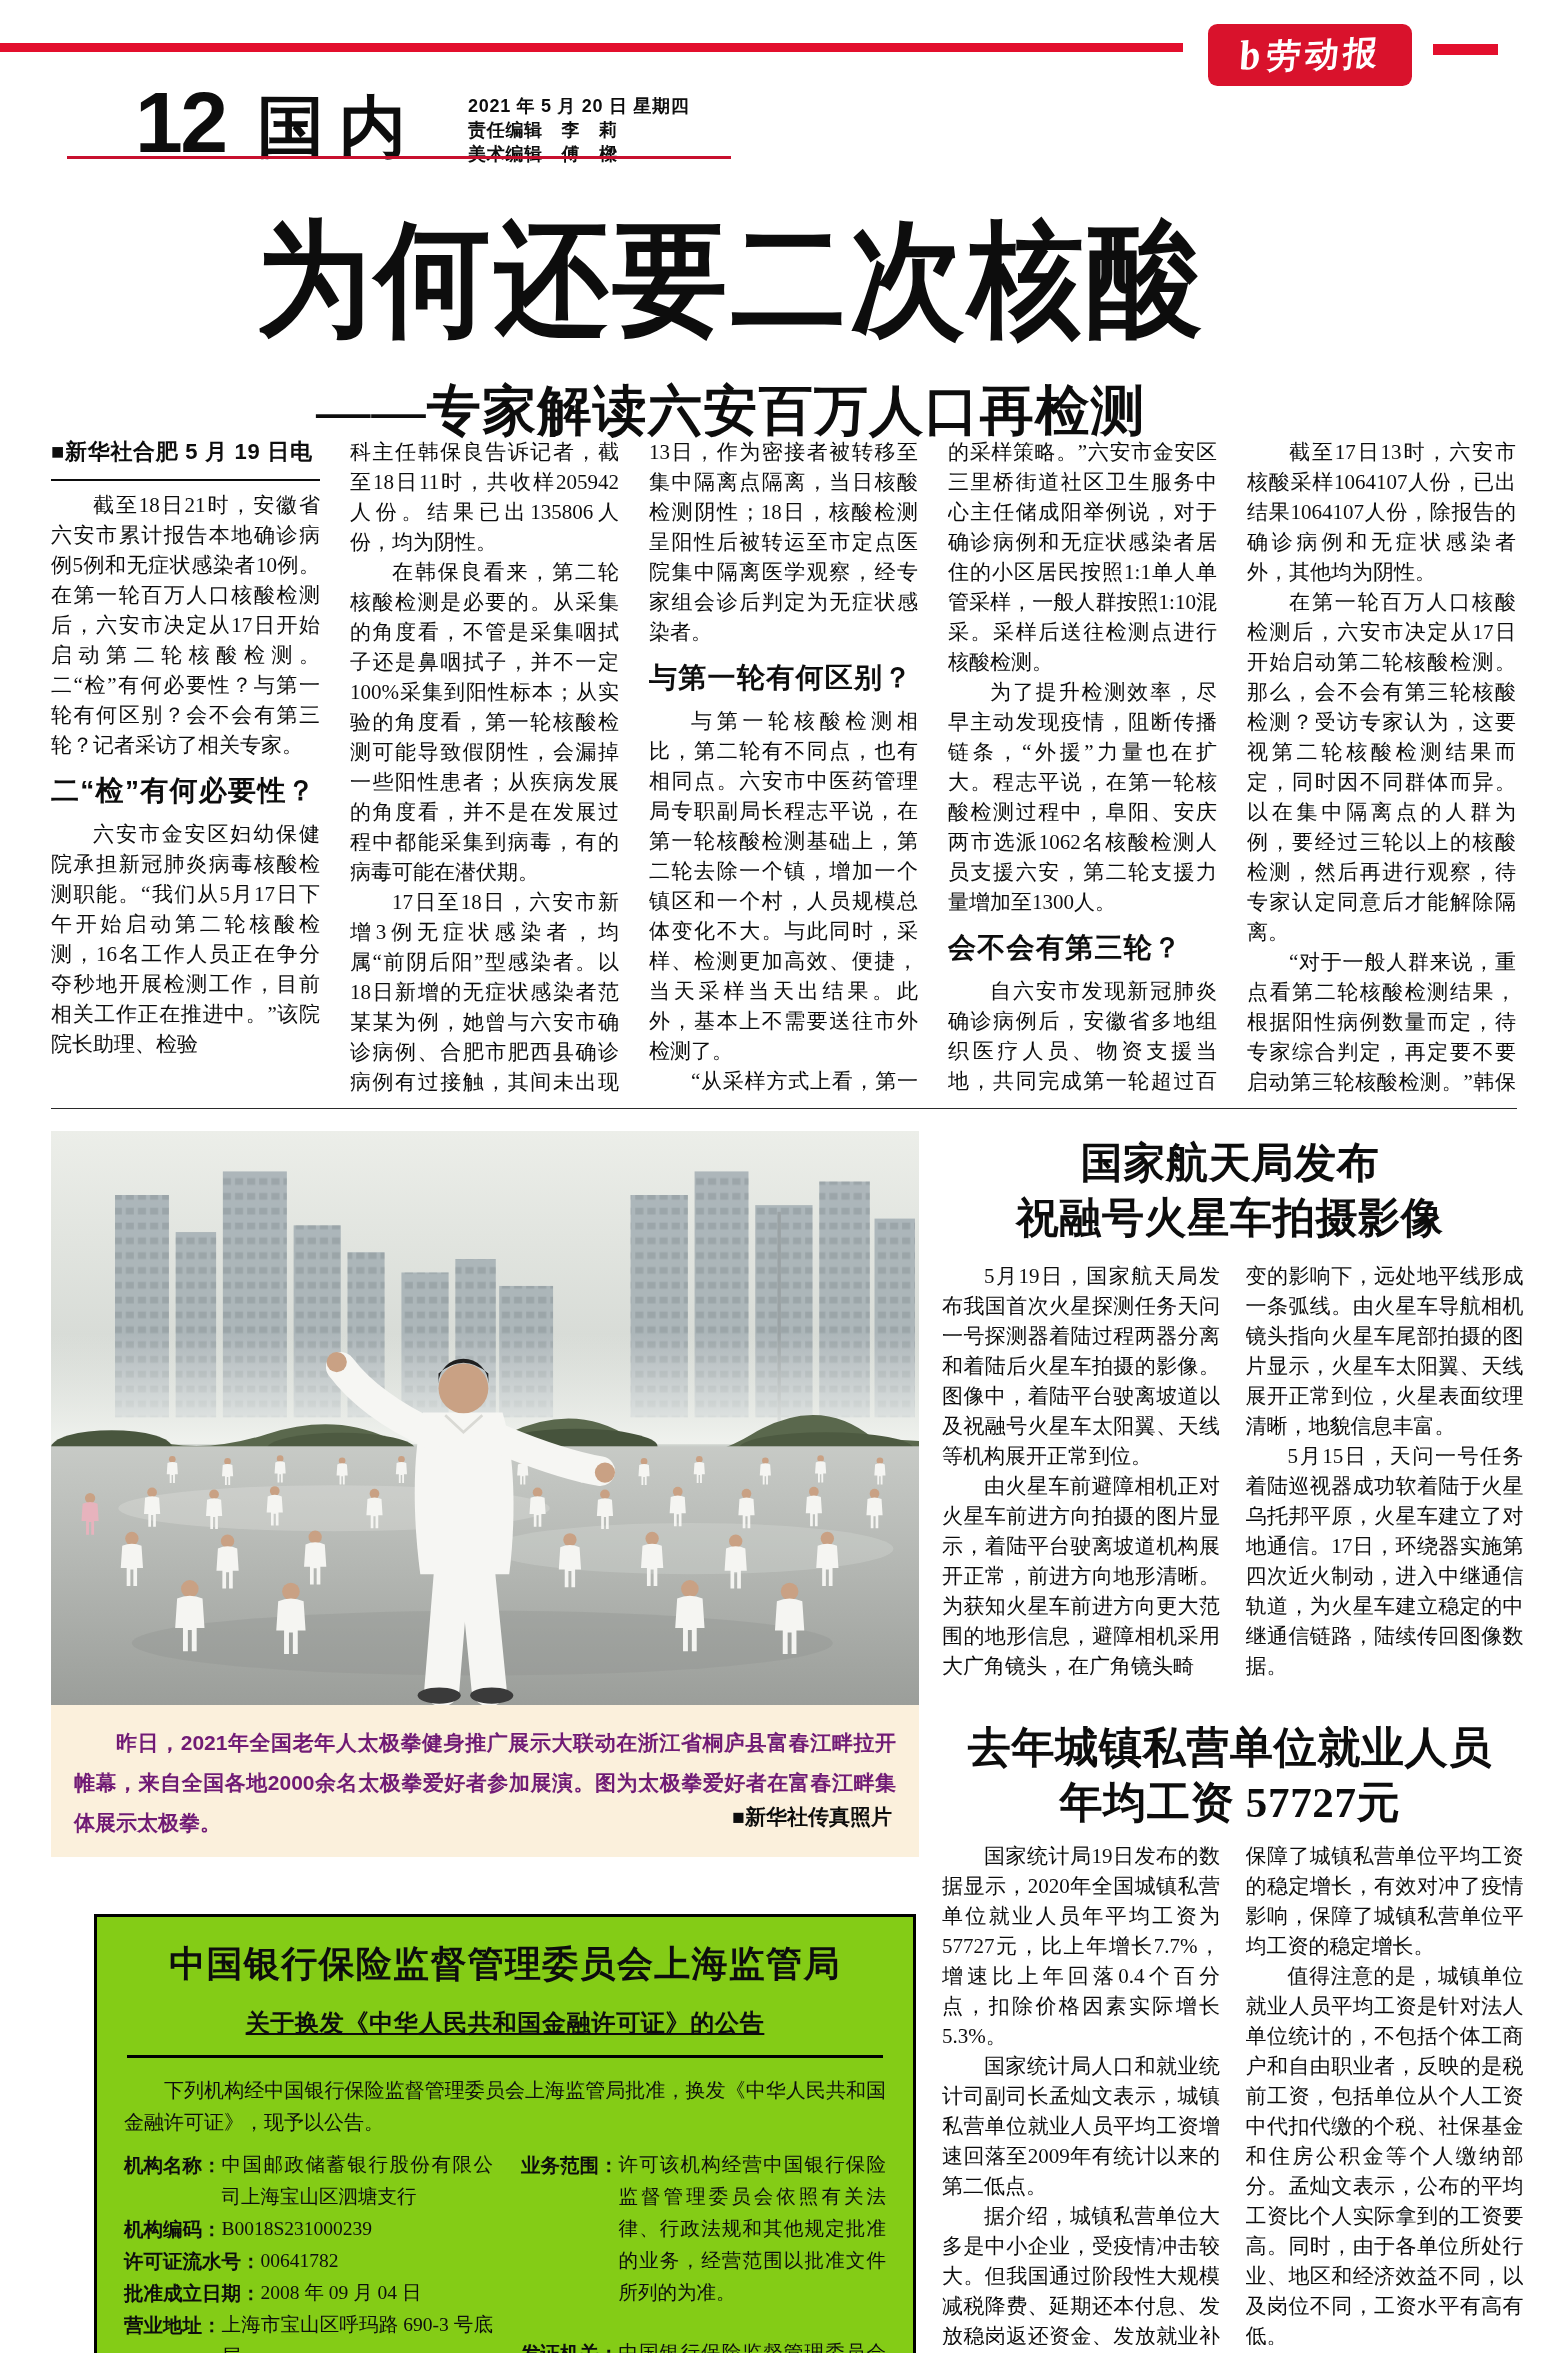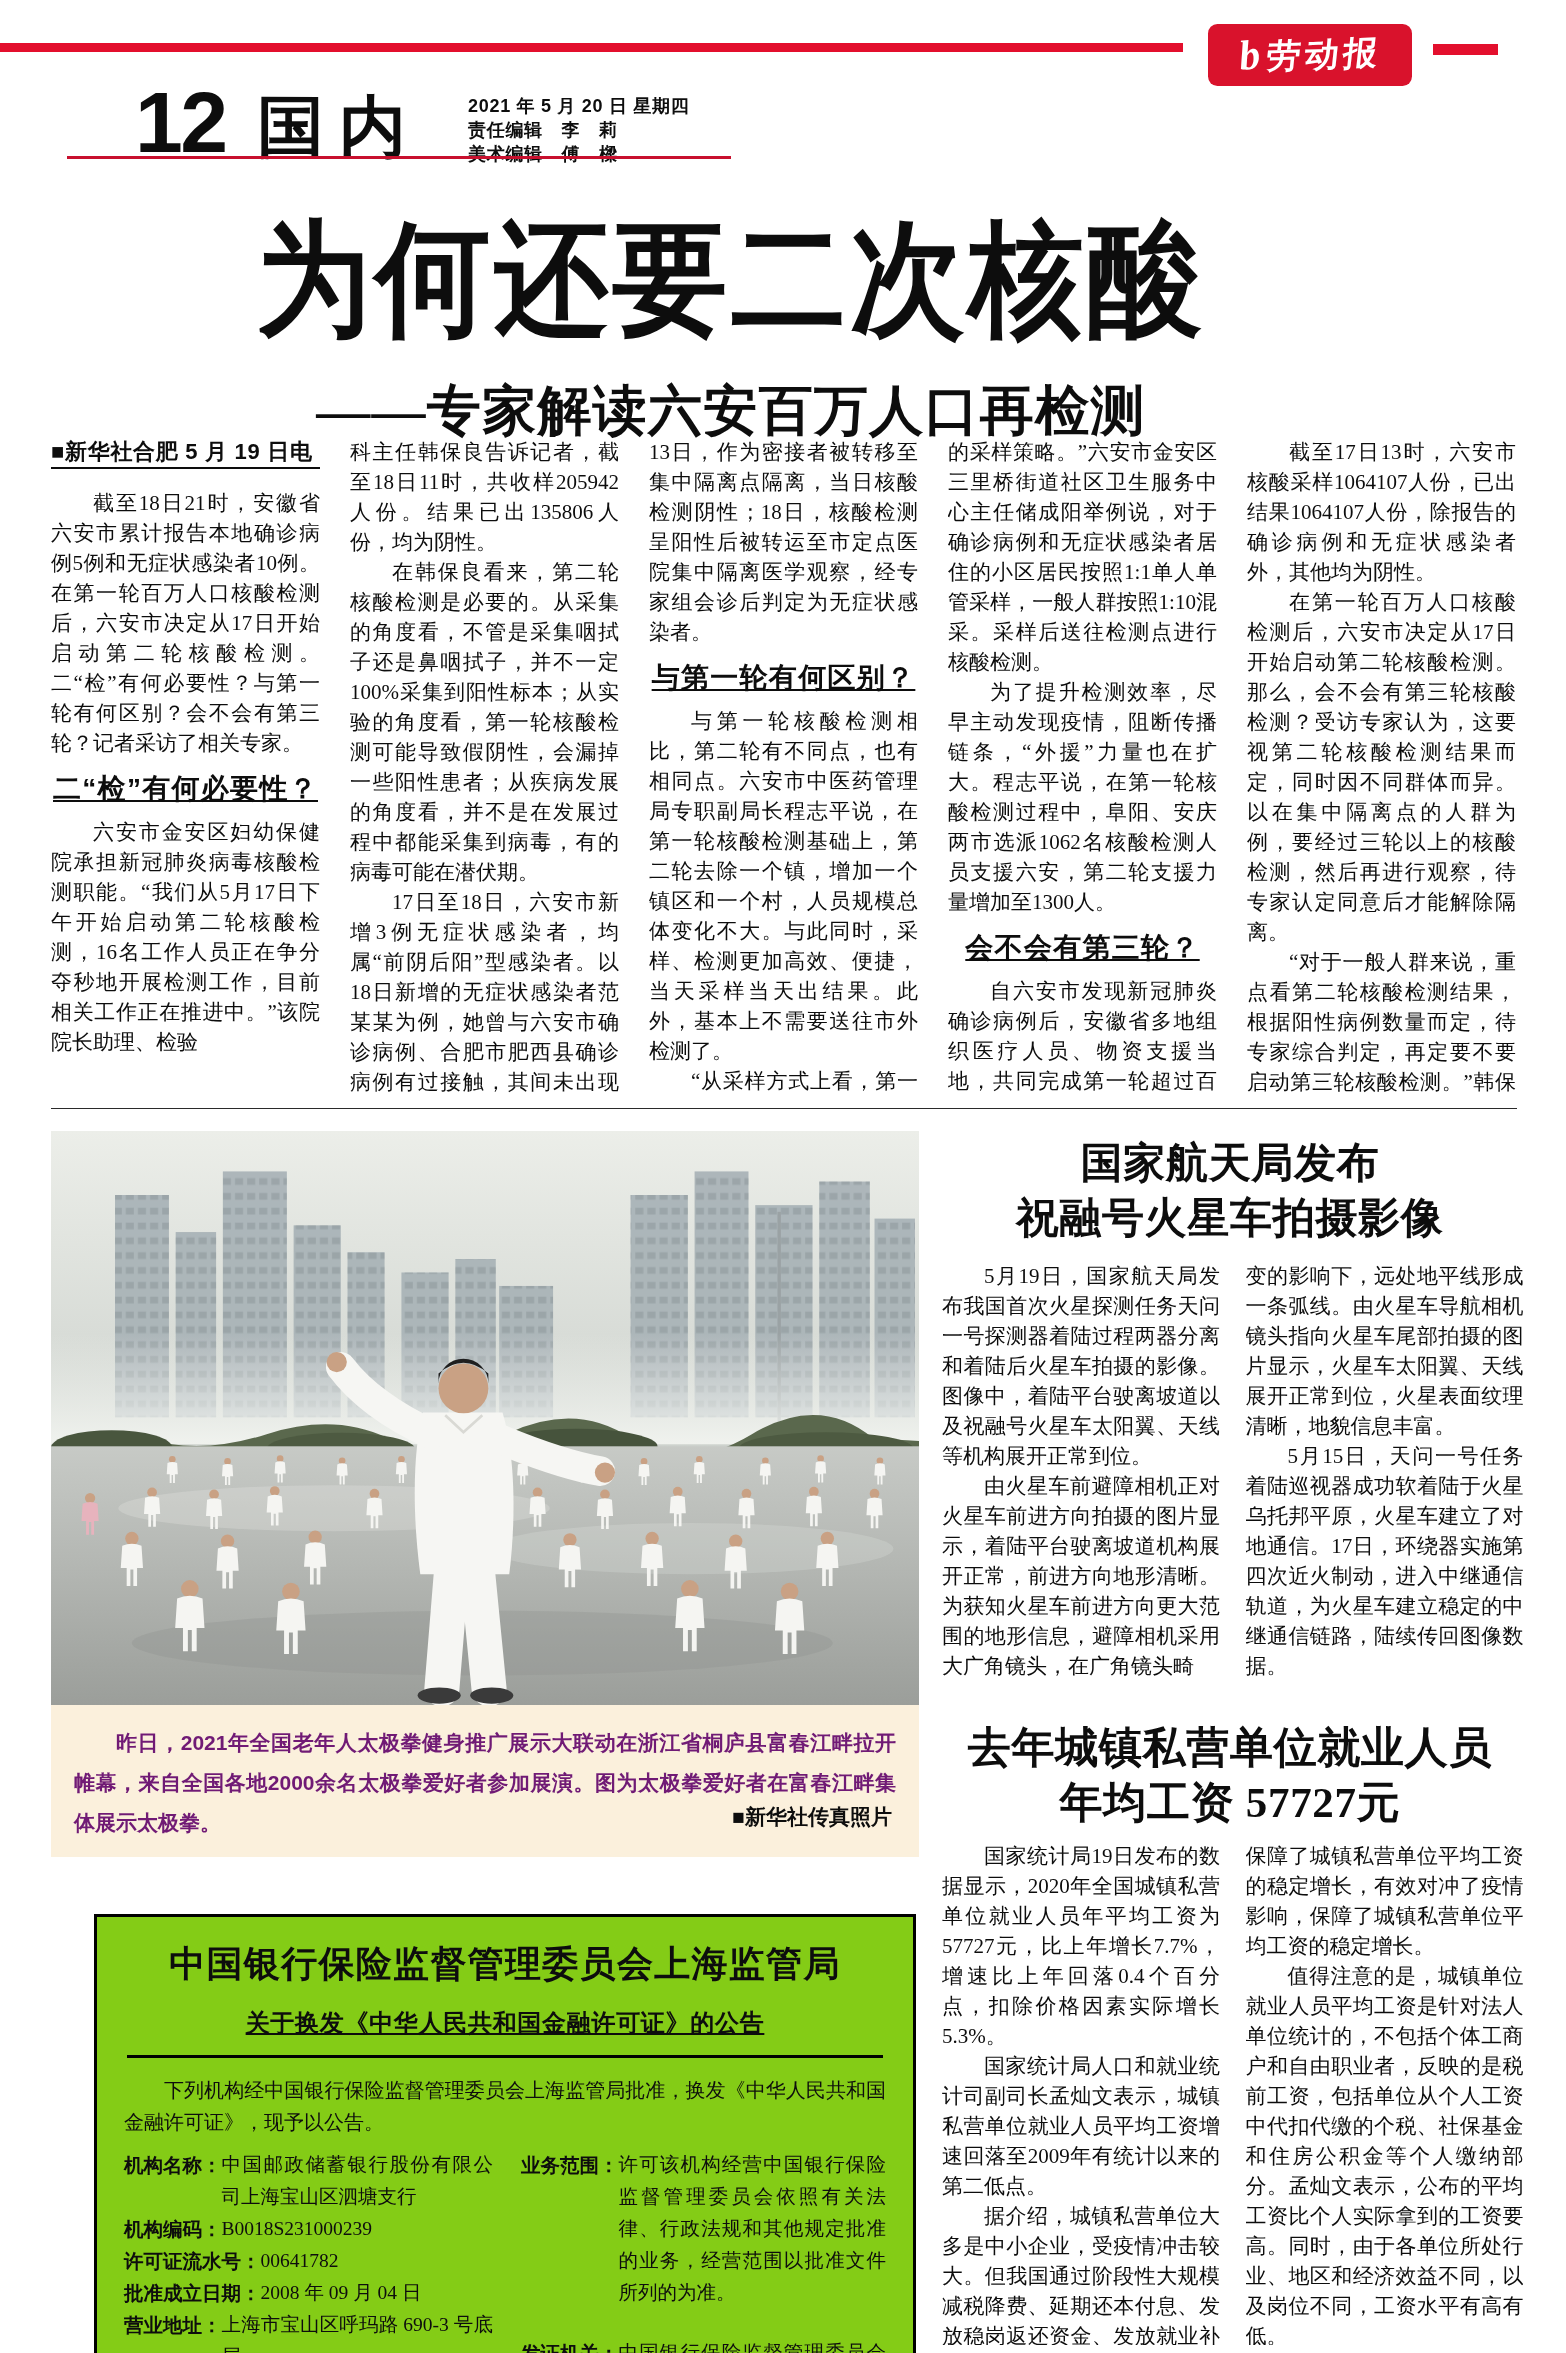--- a/index.html
+++ b/index.html
@@ -28,24 +28,24 @@
   
   .lead-head { left:94px; top:197px; width:1274px; text-align:center;
     font:900 125px "Liberation Serif","DejaVu Serif",serif; letter-spacing:4px;
     transform:scaleX(.92); transform-origin:center top; white-space:nowrap; }
   .lead-sub { left:94px; top:375px; width:1274px; text-align:center;
     font:800 54px "Liberation Serif",serif; letter-spacing:1.3px; white-space:nowrap; }
   .lead-cols { left:51px; top:437px; width:1466px; height:657px; display:flex; gap:30px; overflow:hidden; }
   .col { flex:0 0 269px; width:269px; overflow:hidden; }
   p.art { font-size:21px; line-height:30px; text-align:justify; text-indent:2em; }
   p.art.cont { text-indent:0; }
-  .colhead { font:900 28px "Liberation Sans","DejaVu Sans",sans-serif; text-align:center;
-    letter-spacing:1.3px; margin:12px 0 9.4px;text-decoration:underline; }
+  .colhead { font:900 28px "Liberation Sans","DejaVu Sans",sans-serif; 
+    letter-spacing:1.3px; margin:12px 0 9.4px; }
   .dateline { font:700 22px "Liberation Sans",sans-serif; letter-spacing:0.7px;
-    border-bottom:2px solid #0d0d0d; margin-bottom:19px; }
+    border-bottom:2px solid #0d0d0d; padding-bottom:12px; margin-bottom:9px; }
 
   
   .mid-rule { left:51px; top:1108px; width:1466px; height:1.3px; background:#2a2a2a; }
 
   
   .photo-block { left:51px; top:1131px; width:868px; height:726px; background:#fbf0dc; }
   .photo-frame { width:868px; height:574px; display:block; }
   .caption-wrap { position:relative; padding:17.5px 23px 0 23px; }
   .caption { font:600 21px "Liberation Sans","DejaVu Sans",sans-serif; line-height:40px;
     text-align:justify; text-indent:2em; color:#701a75; }

